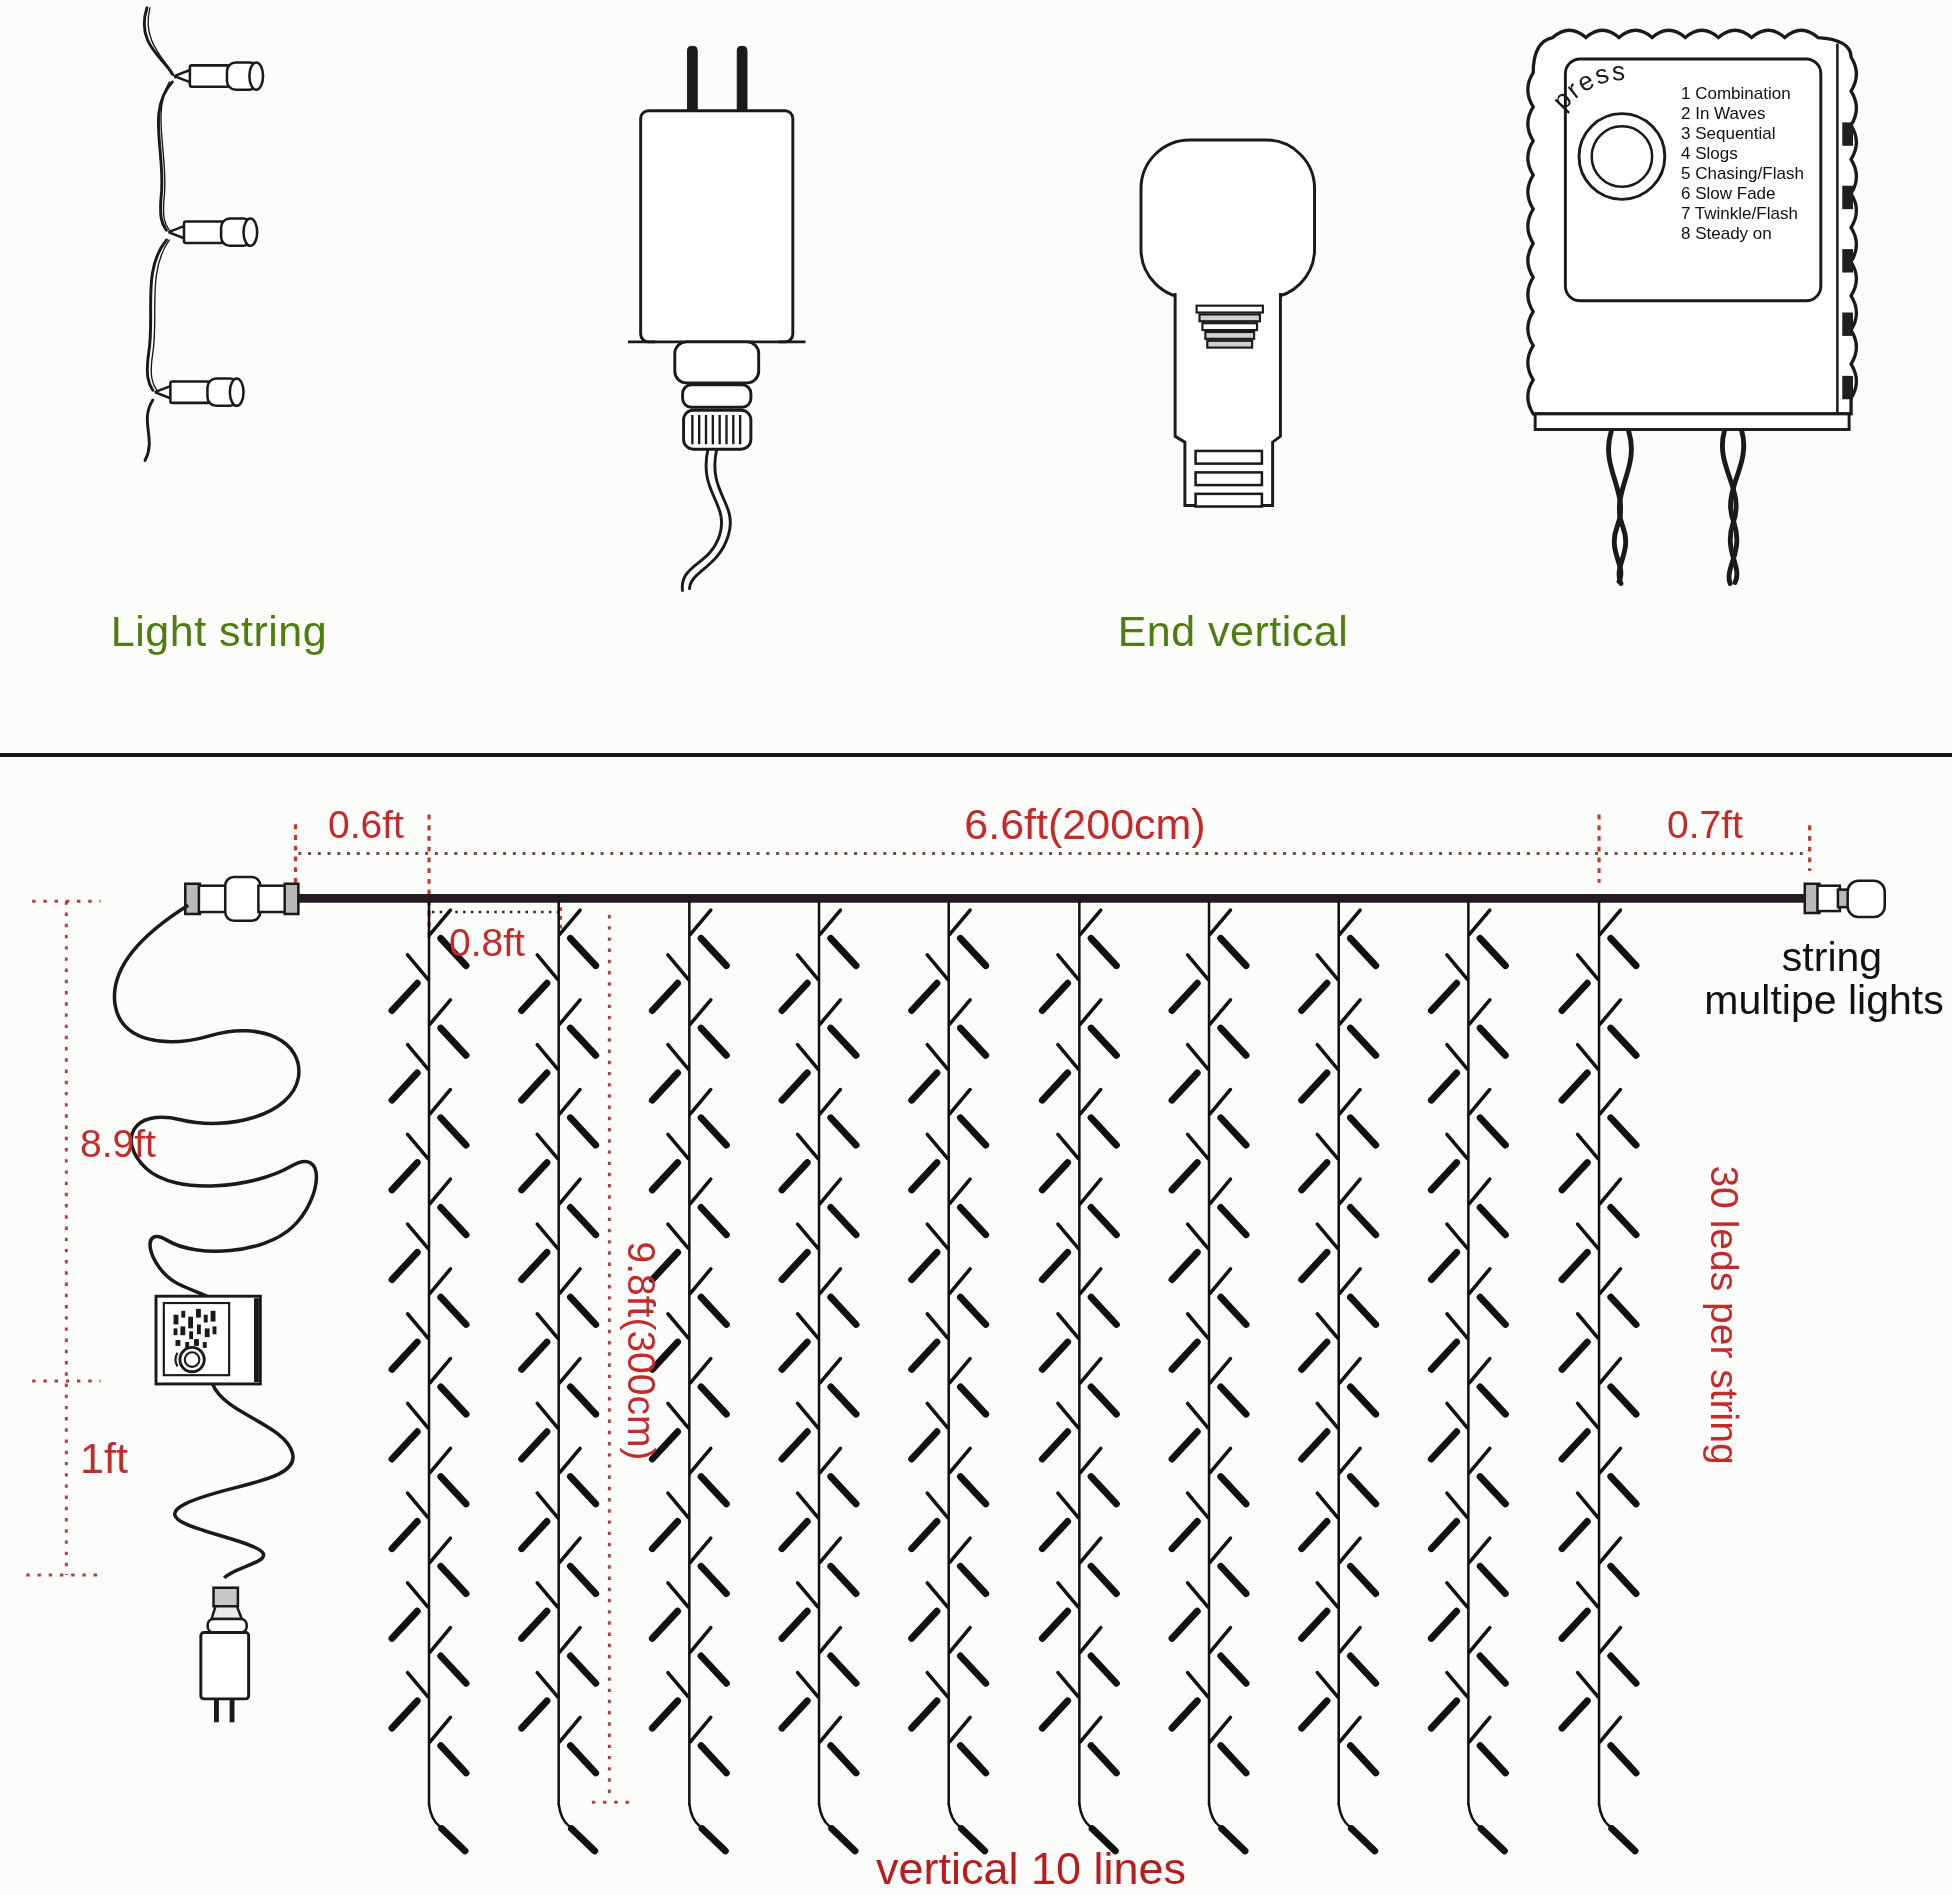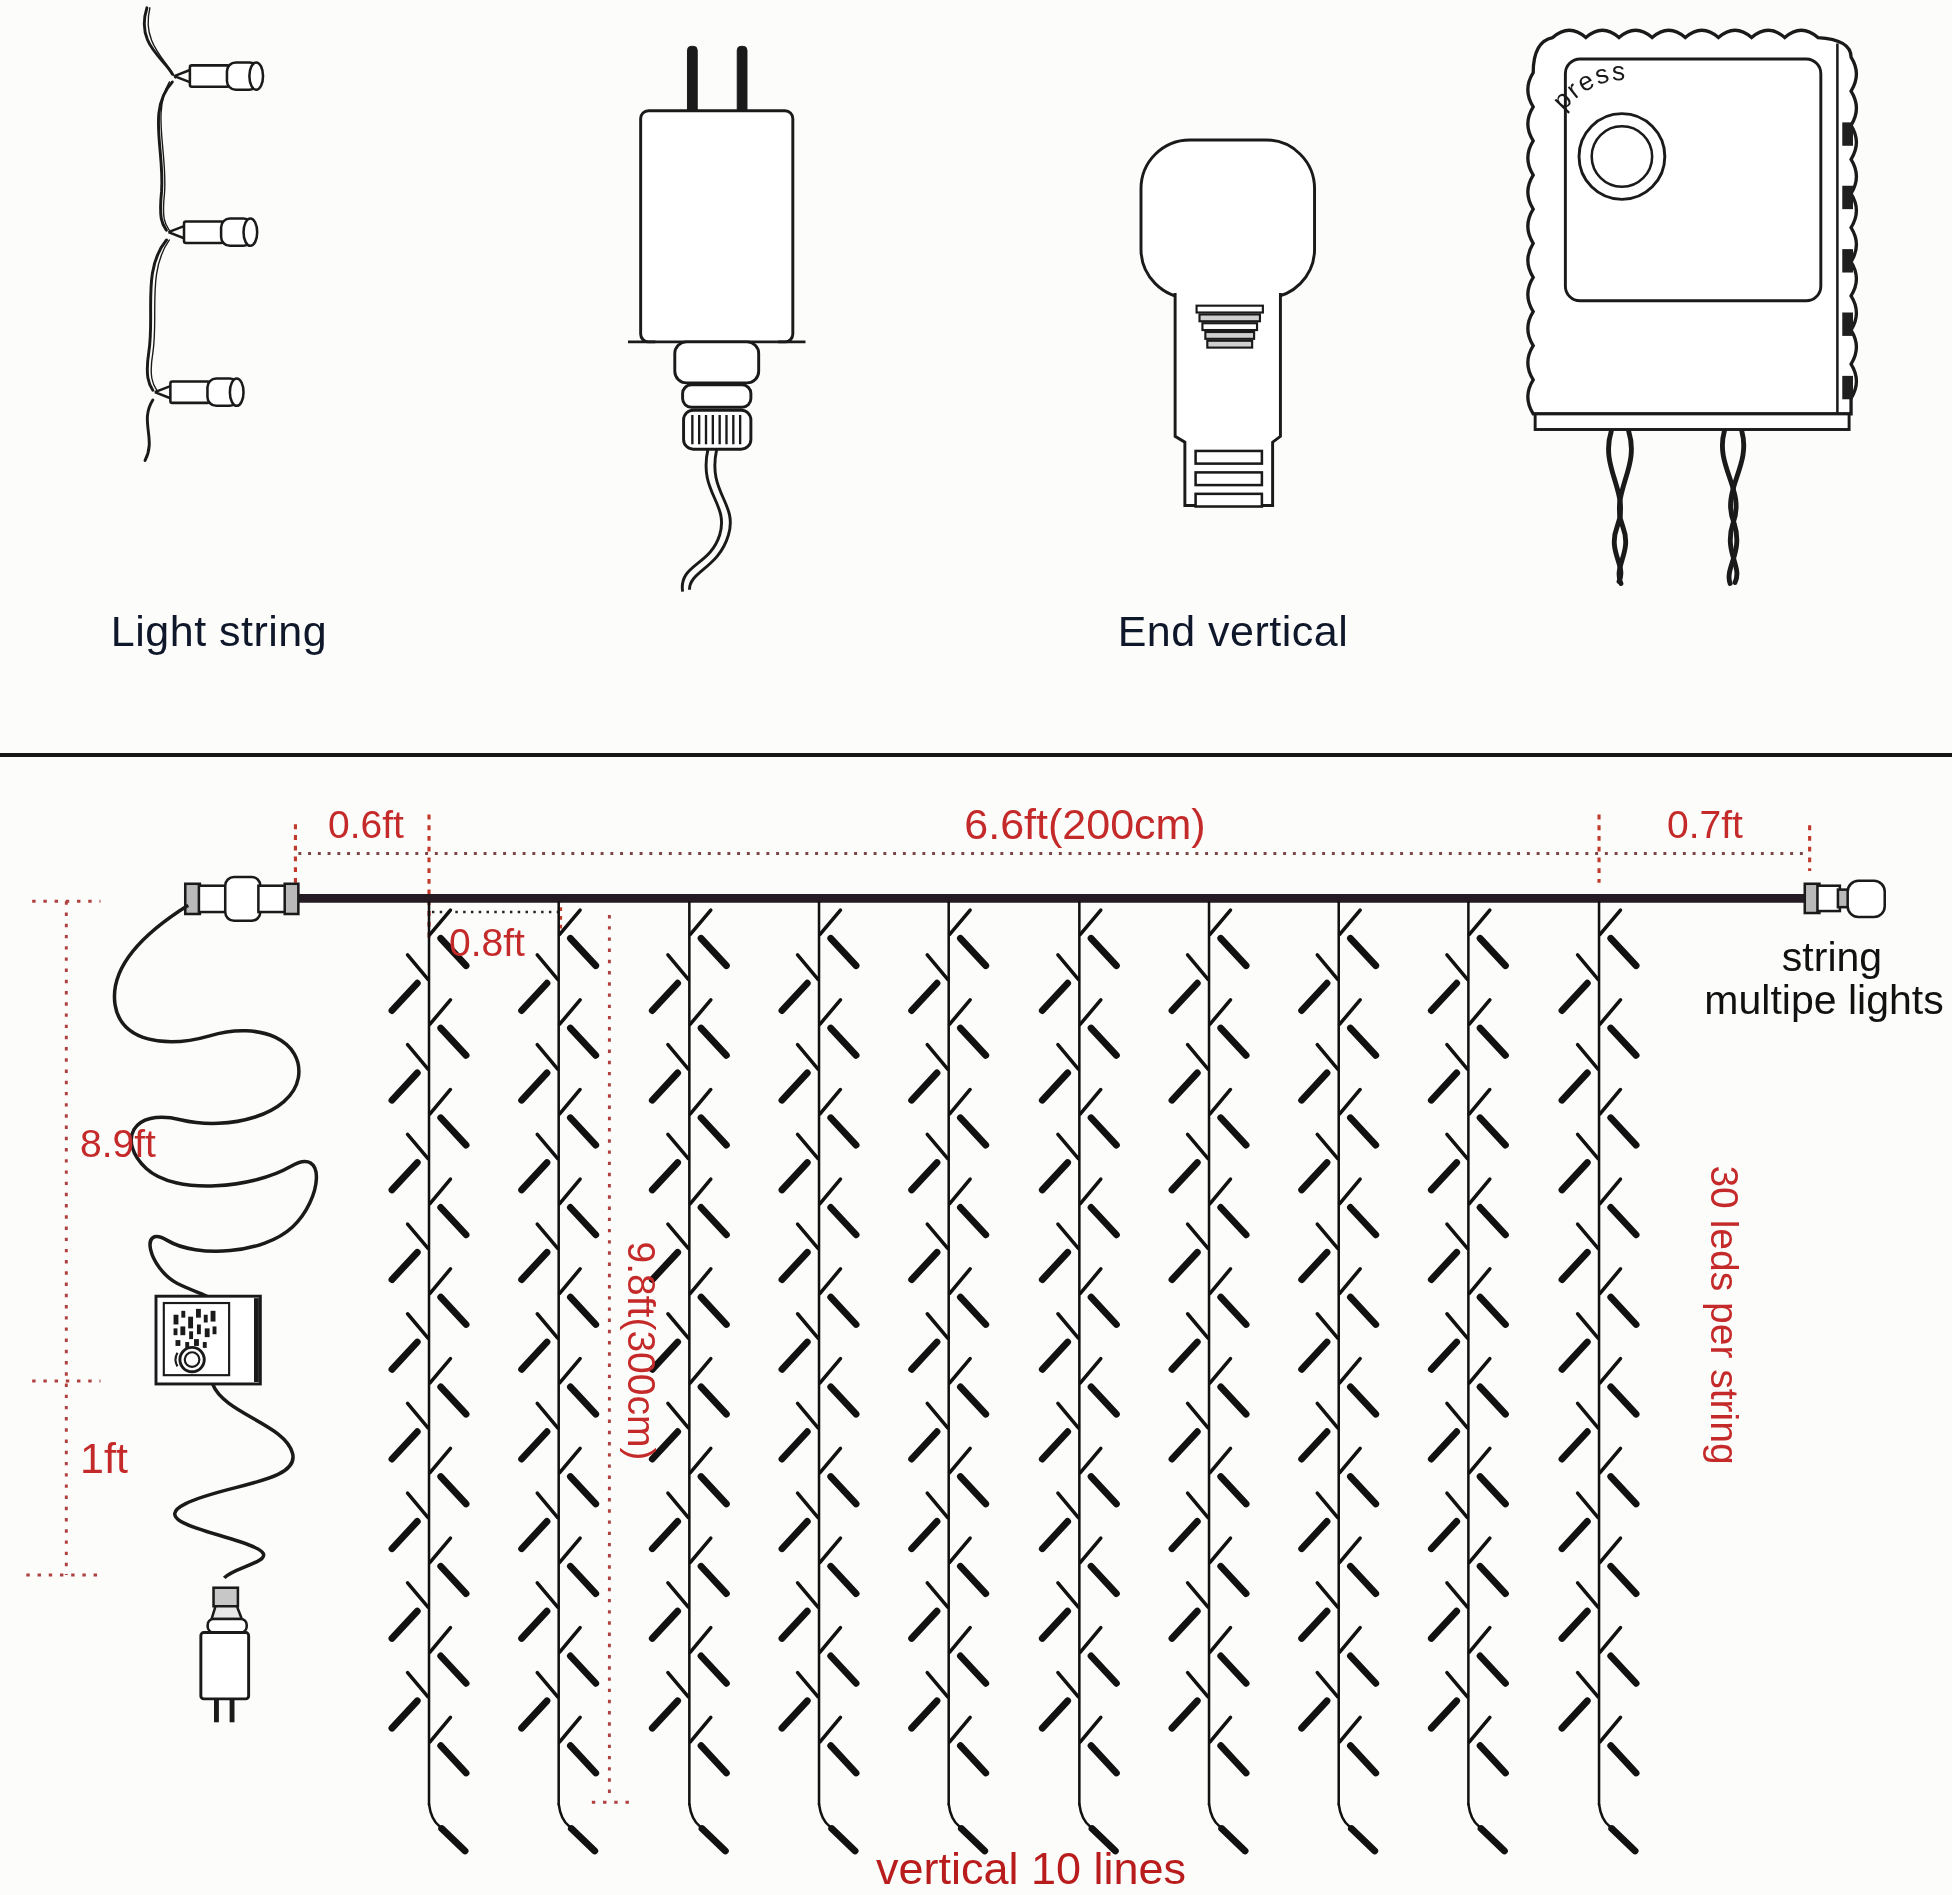--- a/index.html
+++ b/index.html
@@ -1,19 +1,19 @@
 <!DOCTYPE html>
 <html><head>
 <meta charset="utf-8">
 <style>
   html,body{margin:0;padding:0;background:#ffffff;}
   #canvas{position:relative;width:1952px;height:1896px;background:#fcfcfb;overflow:hidden;
           font-family:"Liberation Sans", sans-serif;}
   svg{position:absolute;overflow:visible;}
-  .caption{position:absolute;transform:translateX(-50%);color:#0f172a;font-size:43px;
+  .caption{position:absolute;transform:translateX(-50%);color:#4d7c0f;font-size:43px;
            letter-spacing:0.5px;white-space:nowrap;}
   .dim{position:absolute;transform:translateX(-50%);color:#c52a2a;font-size:39px;white-space:nowrap;}
   .dim.big{font-size:43px;text-align:center;}
   .dim.rot{transform:translate(-50%,-50%) rotate(90deg);}
   .note{position:absolute;transform:translateX(-50%);color:#111;font-size:41px;white-space:nowrap;}
   .footnote{position:absolute;transform:translateX(-50%);color:#b91c1c;font-size:45px;white-space:nowrap;}
   #divider{position:absolute;left:0;top:753px;width:1952px;height:3.9px;background:#161616;}
   #mode-list{position:absolute;left:1681px;top:84px;color:#101010;font-size:17px;line-height:20px;}
   .mode-line{white-space:nowrap;}
 </style>
@@ -110,20 +110,30 @@
       <textPath href="#pressArc">press</textPath>
     </text>
     <g fill="none" stroke="#1a1a1a" stroke-width="5" stroke-linecap="round">
       <path d="M1652,442 C1640,480 1672,505 1658,540 C1648,566 1668,580 1660,596"></path>
       <path d="M1670,442 C1682,480 1650,505 1664,540 C1674,566 1654,580 1662,598"></path>
       <path d="M1768,442 C1758,478 1790,502 1777,536 C1767,566 1787,580 1779,597"></path>
       <path d="M1786,442 C1796,478 1764,502 1778,536 C1788,566 1768,582 1774,598"></path>
     </g>
   </svg>
 
+  <div id="mode-list">
+      <div class="mode-line">1 Combination</div>
+      <div class="mode-line">2 In Waves</div>
+      <div class="mode-line">3 Sequential</div>
+      <div class="mode-line">4 Slogs</div>
+      <div class="mode-line">5 Chasing/Flash</div>
+      <div class="mode-line">6 Slow Fade</div>
+      <div class="mode-line">7 Twinkle/Flash</div>
+      <div class="mode-line">8 Steady on</div>
+    </div>
 
   <div class="caption" style="left:219px;top:607px">Light string</div>
   <div class="caption" style="left:1233px;top:607px">End vertical</div>
 
   <div id="divider"></div>
 
   <svg style="left:0;top:751px" width="1952" height="1145" viewBox="0 770 2002 1174">
 
     <g fill="none">
       <line x1="306" y1="875" x2="1855" y2="875" stroke="#7d4444" stroke-width="3.2" stroke-dasharray="3 7"></line>

